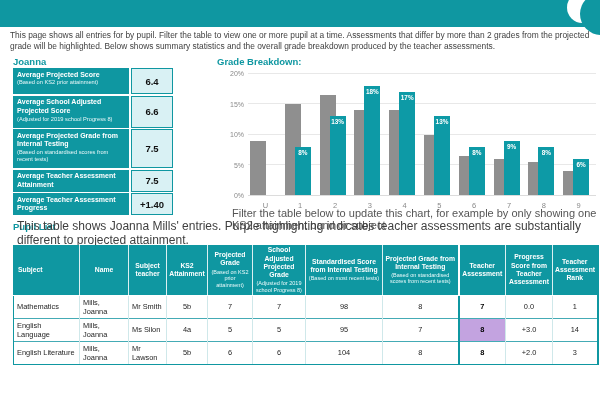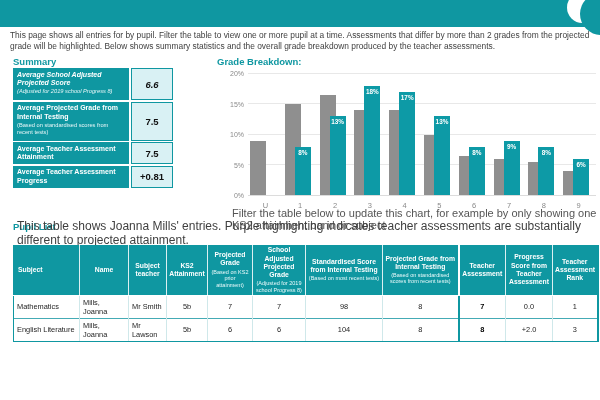--- a/index.html
+++ b/index.html
@@ -73,23 +73,30 @@
 
 <div class="header-bar"></div>
 <div class="page-title">B. Teacher Assessment Summary - Joanna Mills</div>
 <div class="logo-wrap">
   <div class="logo-white"></div>
   <div class="logo-teal"></div>
 </div>
 
 <div class="intro">This page shows all entries for by pupil. Filter the table to view one or more pupil at a time. Assessments that differ by more than 2 grades from the projected grade will be highlighted. Below shows summary statistics and the overall grade breakdown produced by the teacher assessments.</div>
 
-<div class="section-heading" style="left:13px; top:56px;">Summary</div>
+<div class="section-heading" style="left:13px; top:56px;">Joanna</div>
 <div class="summary-cards">
-    <div class="summary-card" style="height: 32px; font-style: italic;">
+    <div class="summary-card" style="height: 26px;">
+      <div class="sc-label">
+        <span class="sc-label-main">Average Projected Score</span>
+        <span class="sc-label-sub">(Based on KS2 prior attainment)</span>
+      </div>
+      <div class="sc-value">6.4</div>
+    </div>
+    <div class="summary-card" style="height: 32px;">
       <div class="sc-label">
         <span class="sc-label-main">Average School Adjusted Projected Score</span>
         <span class="sc-label-sub">(Adjusted for 2019 school Progress 8)</span>
       </div>
       <div class="sc-value">6.6</div>
     </div>
     <div class="summary-card" style="height: 39px;">
       <div class="sc-label">
         <span class="sc-label-main">Average Projected Grade from Internal Testing</span>
         <span class="sc-label-sub">(Based on standardised scores from recent tests)</span>
@@ -99,21 +106,21 @@
     <div class="summary-card" style="height: 22px;">
       <div class="sc-label">
         <span class="sc-label-main">Average Teacher Assessment Attainment</span>
       </div>
       <div class="sc-value">7.5</div>
     </div>
     <div class="summary-card" style="height: 22px;">
       <div class="sc-label">
         <span class="sc-label-main">Average Teacher Assessment Progress</span>
       </div>
-      <div class="sc-value">+0.81</div>
+      <div class="sc-value">+1.40</div>
     </div>
   </div>
 
 <div class="section-heading" style="left:217px; top:56px;">Grade Breakdown:</div>
 <div class="chart">
   <div class="plot">
       <div class="gridline" style="bottom: 25%;"></div>
       <div class="gridline" style="bottom: 50%;"></div>
       <div class="gridline" style="bottom: 75%;"></div>
       <div class="gridline" style="bottom: 100%;"></div>
@@ -237,20 +244,33 @@
           <td>5b</td>
           <td>7</td>
           <td>7</td>
           <td>98</td>
           <td>8</td>
           <td class="ta-col">7</td>
           <td>0.0</td>
           <td class="rank-col">1</td>
         </tr>
         <tr>
+          <td class="left">English Language</td>
+          <td class="left">Mills, Joanna</td>
+          <td class="left">Ms Silon</td>
+          <td>4a</td>
+          <td>5</td>
+          <td>5</td>
+          <td>95</td>
+          <td>7</td>
+          <td class="ta-col purple">8</td>
+          <td>+3.0</td>
+          <td class="rank-col">14</td>
+        </tr>
+        <tr>
           <td class="left">English Literature</td>
           <td class="left">Mills, Joanna</td>
           <td class="left">Mr Lawson</td>
           <td>5b</td>
           <td>6</td>
           <td>6</td>
           <td>104</td>
           <td>8</td>
           <td class="ta-col">8</td>
           <td>+2.0</td>

